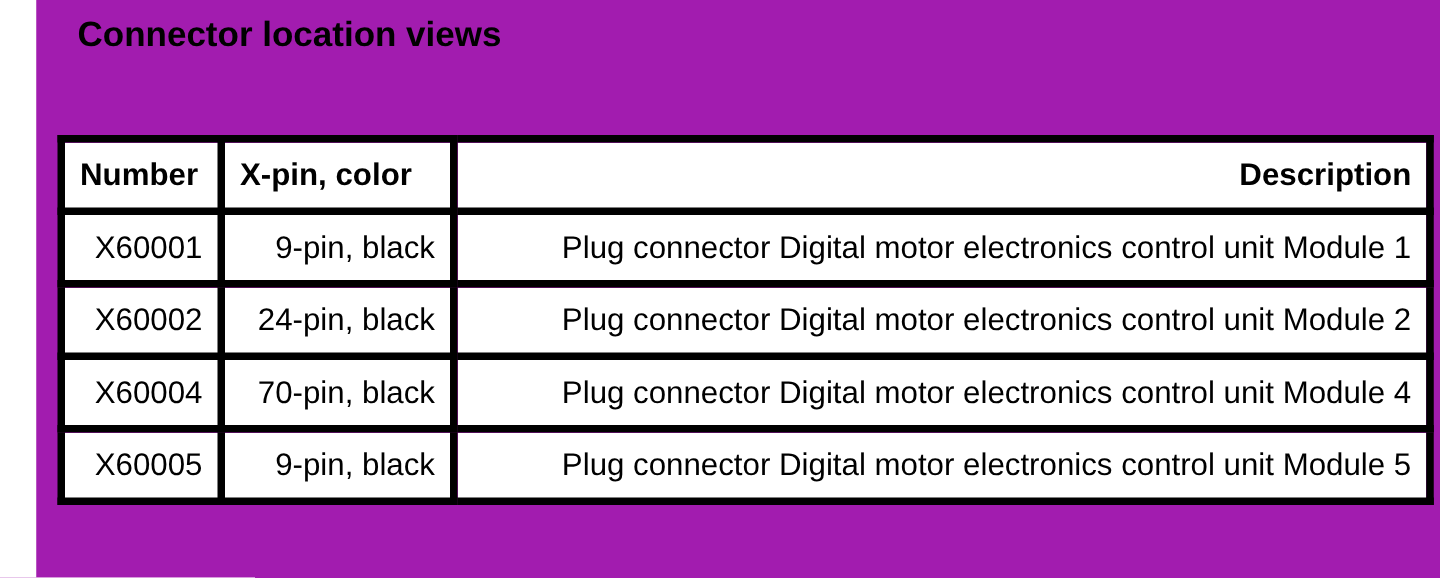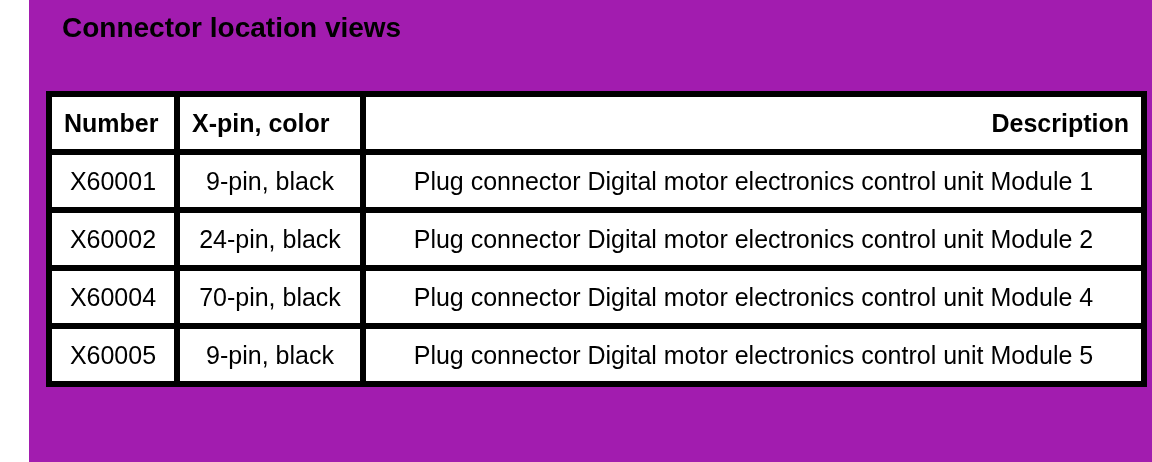--- a/index.html
+++ b/index.html
@@ -23,21 +23,21 @@
     top: 12px;
     margin: 0;
     font-size: 28px;
     font-weight: bold;
     line-height: 1.15;
     color: #000000;
   }
   table.connector-table {
     position: absolute;
     left: 17px;
-    top: 91px;
+    top: 108px;
     width: 1101px;
     border-collapse: collapse;
     table-layout: fixed;
   }
   .connector-table th,
   .connector-table td {
     border: 6px solid #000000;
     font-size: 25px;
     height: 52px;
     padding: 0 12px;
@@ -48,21 +48,21 @@
   }
   .connector-table th {
     font-weight: bold;
     text-align: left;
   }
   .connector-table th.desc-header {
     text-align: right;
   }
   .connector-table td {
     font-weight: normal;
-    text-align: center;
+    text-align: right;
   }
   .col-number { width: 128px; }
   .col-pin    { width: 186px; }
   .col-desc   { width: auto; }
 </style>
 </head>
 <body>
 
 <div class="page">
 

